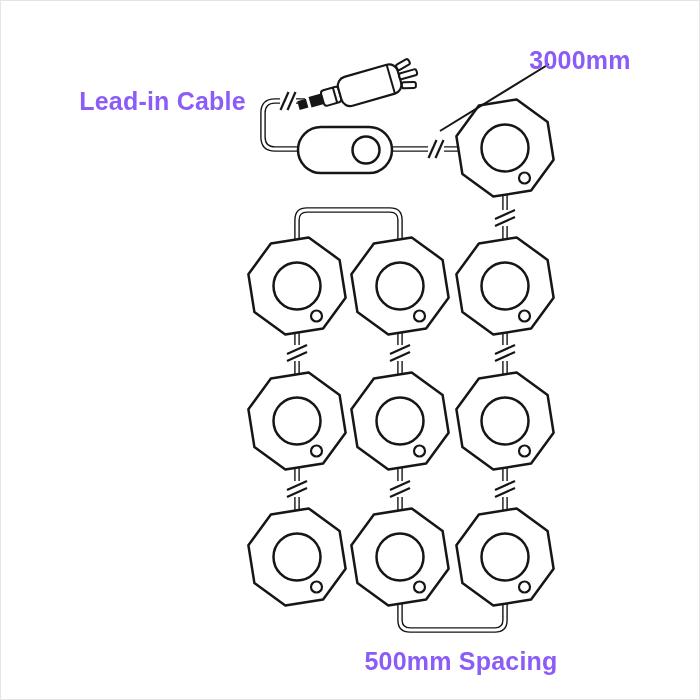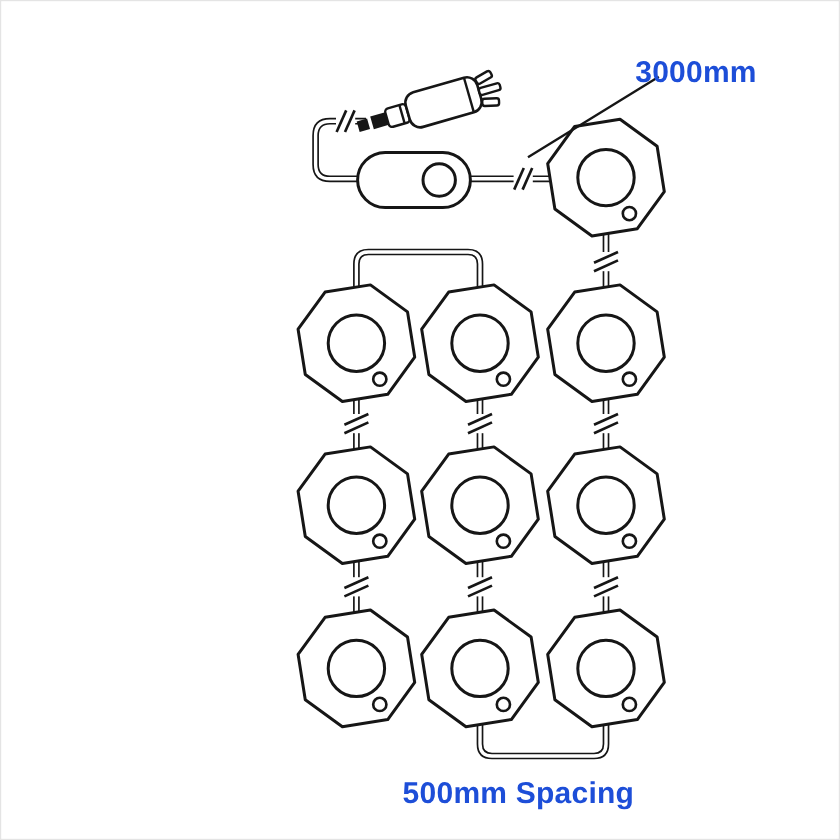--- a/index.html
+++ b/index.html
@@ -3,27 +3,27 @@
 <meta charset="utf-8">
 <style>
   html,body{margin:0;padding:0;}
   body{
     width:700px;height:700px;position:relative;background:#ffffff;
     font-family:"Liberation Sans", sans-serif;overflow:hidden;
   }
   .frame{position:absolute;inset:0;border:1px solid #e4e4e4;pointer-events:none;}
   svg{position:absolute;left:0;top:0;}
   .label{
-    position:absolute;color:#1d4ed8;font-weight:600;font-size:25px;
+    position:absolute;color:#8b5cf6;font-weight:600;font-size:25px;
     line-height:31px;text-align:center;letter-spacing:.2px;
   }
   .label span{display:block;}
   #label-lead-in{left:55px;top:86px;width:215px;}
   #label-cable{left:500px;top:45px;width:160px;}
-  #label-spacing{left:297px;top:646px;width:270px;}
+  #label-spacing{left:326px;top:646px;width:270px;}
 </style>
 </head>
 <body>
 
 <div class="frame"></div>
 
 <svg id="diagram-svg" width="700" height="700" viewBox="0 0 700 700">
   <g id="cables-layer">
       <path d="M 305,101 L 275,101 Q 263,101 263,113 L 263,137 Q 263,149 275,149 L 302,149" fill="none" stroke="#161616" stroke-width="5.6"></path>
       <path d="M 305,101 L 275,101 Q 263,101 263,113 L 263,137 Q 263,149 275,149 L 302,149" fill="none" stroke="#ffffff" stroke-width="2.8"></path>
@@ -166,20 +166,21 @@
       <rect x="41" y="6" width="14" height="6" rx="2" transform="rotate(14 41 9)"></rect>
     </g>
   </g>
 
   <g id="pointer-layer">
       <line x1="549" y1="64" x2="440" y2="131" stroke="#161616" stroke-width="2"></line>
     </g>
 </svg>
 
 <div class="label" id="label-lead-in">
+  <span>Lead-in Cable</span>
 </div>
 
 <div class="label" id="label-cable">
   <span>3000mm</span>
 </div>
 
 <div class="label" id="label-spacing">
   <span>500mm Spacing</span>
 </div>
 

